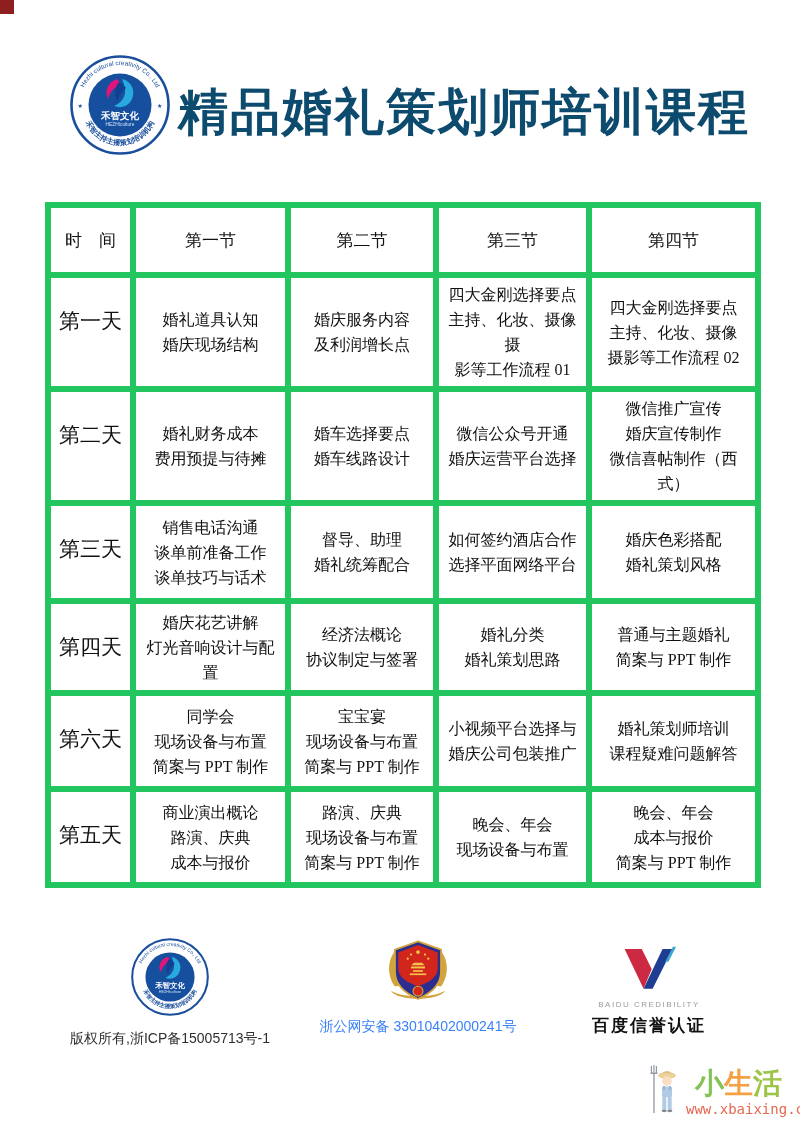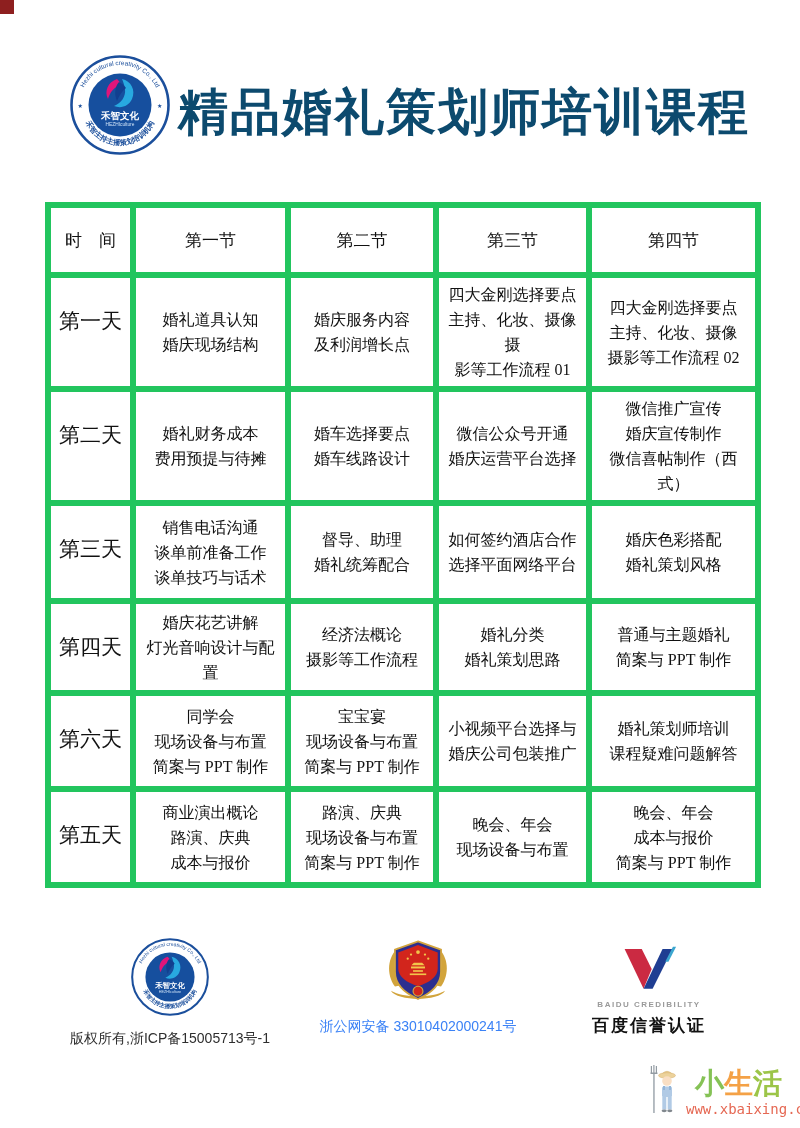--- a/index.html
+++ b/index.html
@@ -39,21 +39,21 @@
   .fg-police { left:312px; top:934px; width:212px; }
   .fg-police svg { width:74px; height:74px; }
   .police-label { margin-top:6px; font-size:14px; font-weight:normal; color:#3b82f6;
     font-family:"Liberation Sans","DejaVu Sans",sans-serif; white-space:nowrap; }
 
   .fg-baidu { left:560px; top:942px; width:178px; }
   .fg-baidu svg { width:56px; height:52px; }
   .baidu-cn { font-size:17px; color:#7d7d7d; letter-spacing:4px;
     font-family:"Liberation Sans","DejaVu Sans",sans-serif; margin-top:2px; }
   .baidu-en { font-size:8px; color:#9a9a9a; letter-spacing:1.5px;
-    font-family:"Liberation Sans","DejaVu Sans",sans-serif; margin-top:2px;font-weight:bold; }
+    font-family:"Liberation Sans","DejaVu Sans",sans-serif; margin-top:2px; }
   .baidu-cert { font-size:17px; color:#111; font-weight:bold; letter-spacing:2px;
     font-family:"Liberation Sans","DejaVu Sans",sans-serif; margin-top:5px; }
 
   
   .watermark { position:absolute; left:648px; top:1062px; width:152px; height:62px; opacity:0.95; }
   .wm-figure { position:absolute; left:2px; top:2px; width:34px; height:56px; }
   .wm-chars { position:absolute; left:47px; top:2px; font-size:29px; font-weight:bold;
     font-family:"Liberation Sans","DejaVu Sans",sans-serif; white-space:nowrap; }
   .wm-ch0 { color:#7fbf4d; } .wm-ch1 { color:#f49d3d; } .wm-ch2 { color:#97c23f; }
   .wm-url { position:absolute; left:38px; top:39px; font-size:14px; color:#e4604a;
@@ -143,21 +143,21 @@
         <td>如何签约酒店合作
 选择平面网络平台</td>
         <td>婚庆色彩搭配
 婚礼策划风格</td>
       </tr>
       <tr>
         <td class="day">第四天</td>
         <td>婚庆花艺讲解
 灯光音响设计与配置</td>
         <td>经济法概论
-摄影等工作流程</td>
+协议制定与签署</td>
         <td>婚礼分类
 婚礼策划思路</td>
         <td>普通与主题婚礼
 简案与 PPT 制作</td>
       </tr>
       <tr>
         <td class="day">第六天</td>
         <td>同学会
 现场设备与布置
 简案与 PPT 制作</td>

